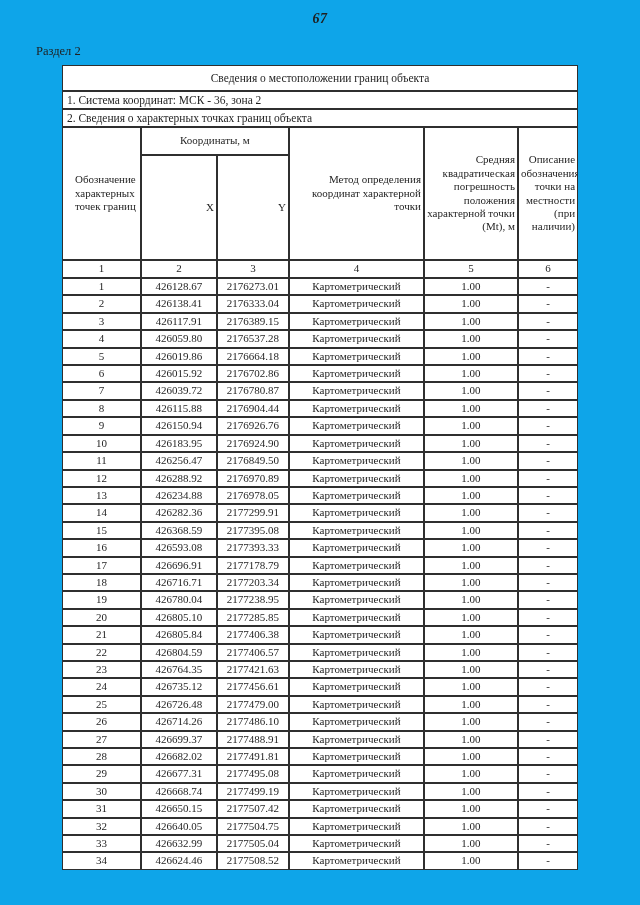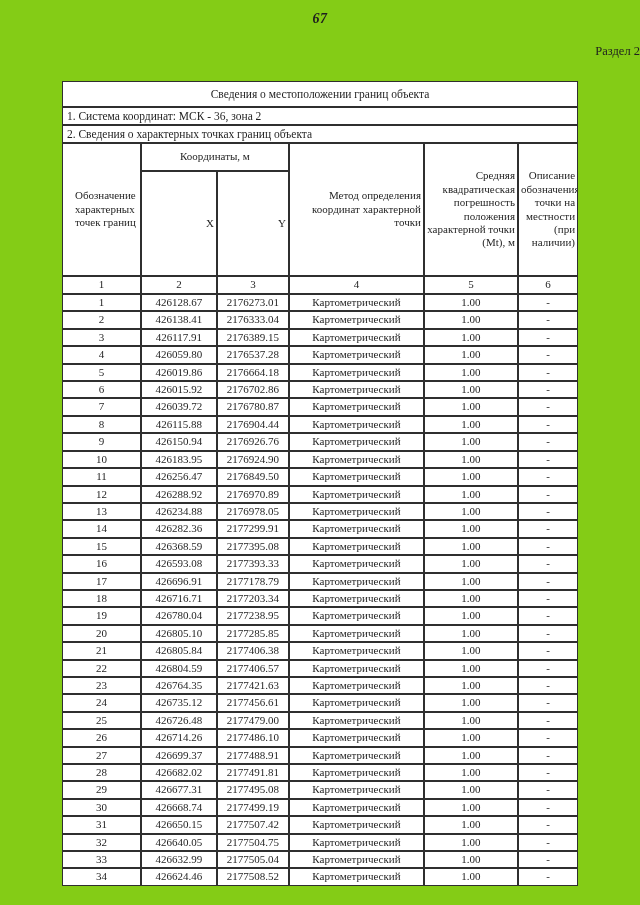--- a/index.html
+++ b/index.html
@@ -1,41 +1,41 @@
 <!DOCTYPE html>
 <html><head>
 <meta charset="utf-8">
 <style>
   * { margin: 0; padding: 0; box-sizing: border-box; }
   html, body { background: #ffffff; }
   .page {
     position: relative;
     width: 640px;
     height: 905px;
-    background: #84cc16;
+    background: #0ea5e9;
     font-family: "Liberation Serif", "DejaVu Serif", serif;
     color: #1f1f1f;
     overflow: hidden;
   }
   .page-number {
     padding-top: 11px;
     text-align: center;
     font-weight: bold;
     font-style: italic;
     font-size: 14px;
     letter-spacing: 0.5px;
   }
   .section-title {
     margin-top: 17px;
-    text-align: right;
+    text-align: left;
     font-size: 12.5px;
     padding-left: 36px;
   }
   table.main {
-    margin: 22px auto 0 auto;
+    margin: 6px auto 0 auto;
     width: 516px;
     table-layout: fixed;
     border-collapse: separate;
     border-spacing: 0;
   }
   td {
     border: 1px solid #2f2f2f;
     font-size: 11px;
     line-height: 1.22;
     vertical-align: middle;

